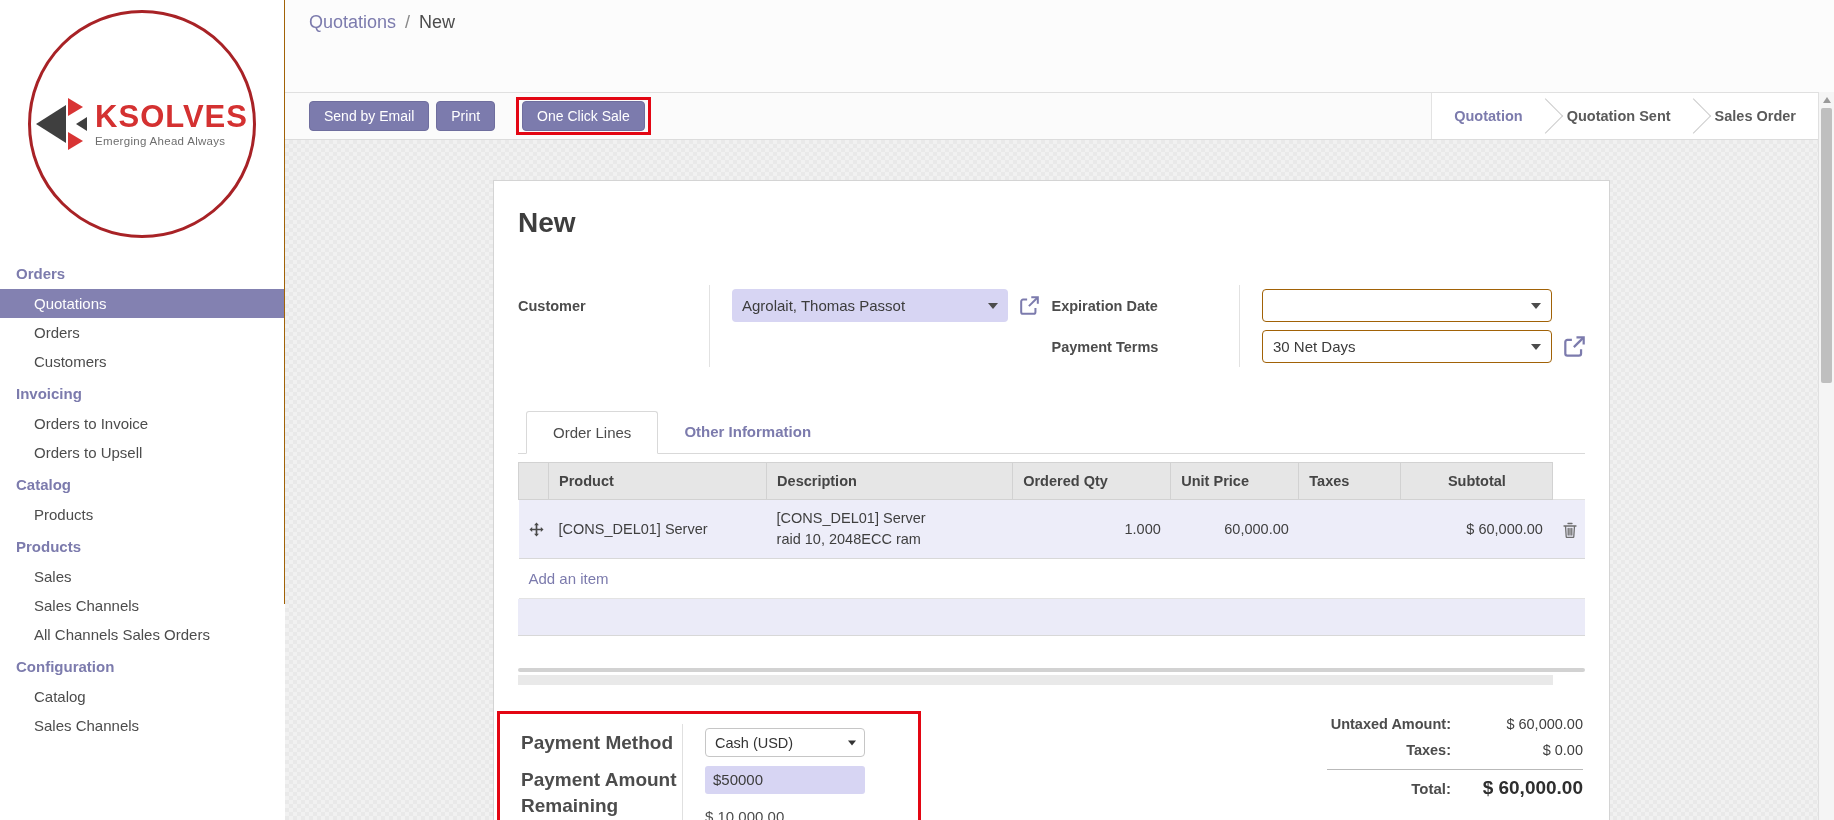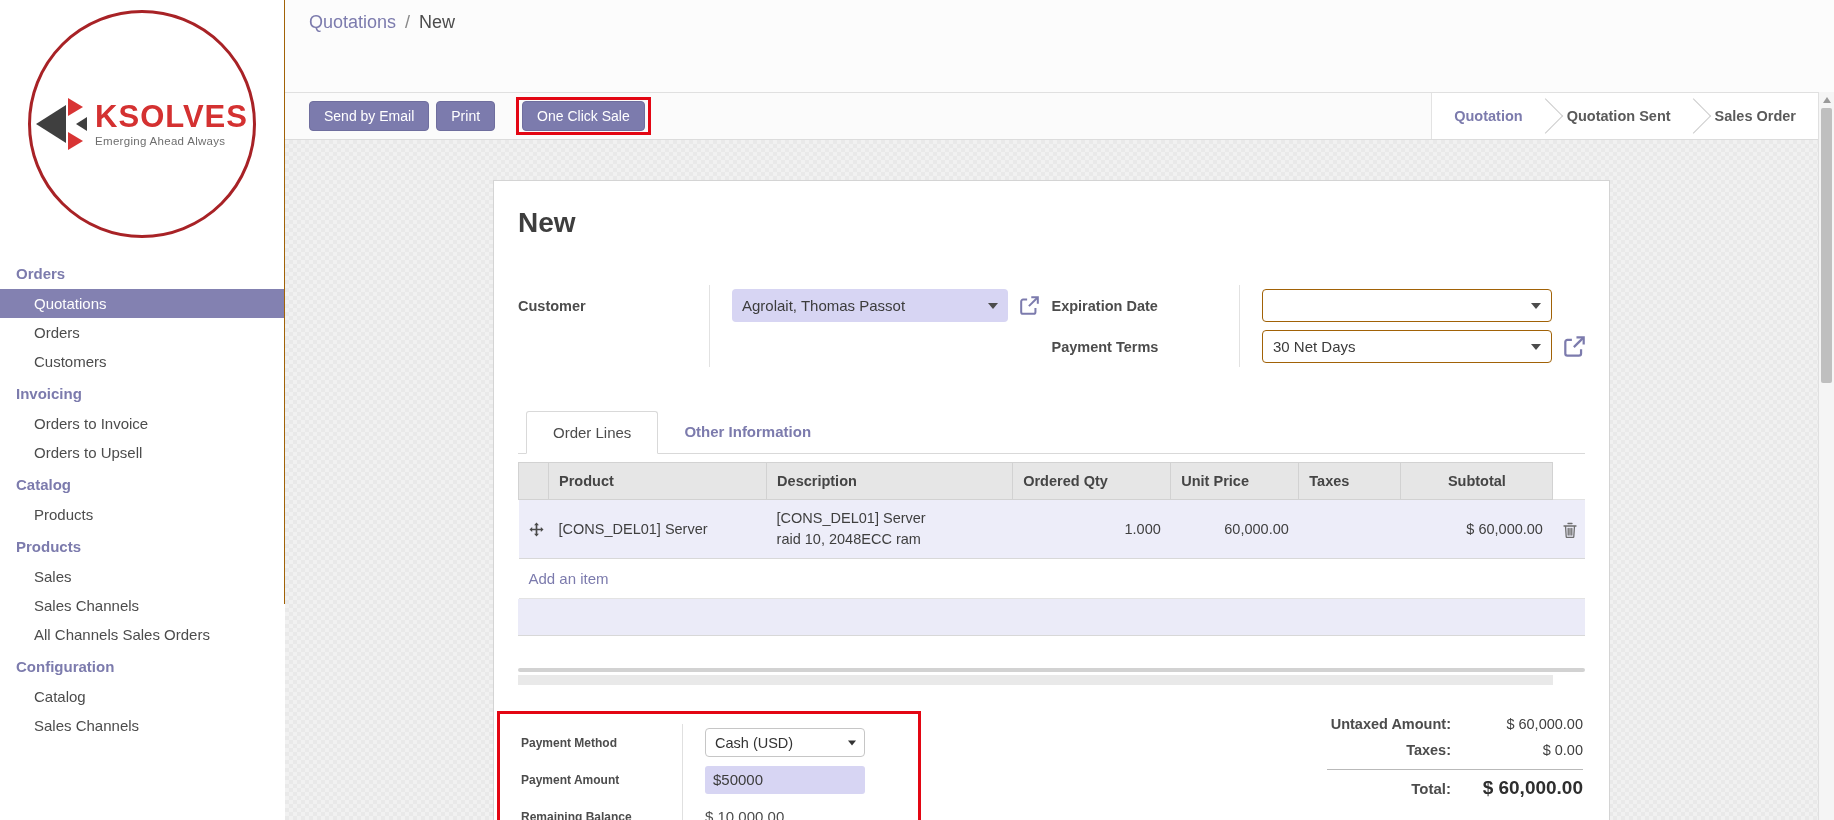--- a/index.html
+++ b/index.html
@@ -90,21 +90,21 @@
   .empty-strip { height: 37px; background: #ebebf8; border-bottom: 1px solid #d8d8d8; }
   .hscroll-line1 { height: 4px; background: #d2d2d2; margin-top: 32px; border-radius: 2px; }
   .hscroll-line2 { height: 10px; background: #e9e9e9; margin-top: 3px; width: 97%; }
 
   
   .bottom-zone { display: flex; margin-top: 26px; align-items: flex-start; }
   .payment-box { border: 3px solid #e30613; margin-left: -21px; padding: 10px 18px 14px 21px; width: 424px; }
   .p-grid { display: flex; }
   .p-labels { width: 162px; border-right: 1px solid #e0e0e0; }
   .p-fields { flex: 1; padding-left: 22px; }
-  .p-label { font-weight: bold; color: #4c4c4c; font-size: 12px; height: 37px; display: flex; align-items: center; }
+  .p-label { font-weight: bold; color: #4c4c4c; font-size: 19px; height: 37px; display: flex; align-items: center; }
   .p-frow { height: 37px; display: flex; align-items: center; }
   .select-box { position: relative; width: 160px; height: 29px; background: #fff; border: 1px solid #c6c6c6; border-radius: 4px; display: flex; align-items: center; padding: 0 22px 0 9px; font-size: 14.5px; color: #333; cursor: pointer; }
   .select-box .scaret { position: absolute; right: 8px; top: 50%; transform: translateY(-50%); width: 0; height: 0; border-left: 4px solid transparent; border-right: 4px solid transparent; border-top: 5px solid #333; }
   .amount-input { width: 160px; height: 28px; background: #d7d5f3; border: none; border-radius: 3px; padding: 0 8px; font-size: 15px; color: #3c3c3c; font-family: "Liberation Sans", sans-serif; }
   .balance-text { font-size: 15px; color: #4c4c4c; }
 
   .totals { margin-left: auto; width: 292px; margin-right: 2px; }
   .t-row { display: flex; justify-content: flex-end; align-items: baseline; padding: 5px 0; }
   .t-label { font-weight: bold; color: #4c4c4c; font-size: 14.5px; text-align: right; }
   .t-value { width: 132px; text-align: right; font-size: 14.5px; color: #3f3f3f; }

